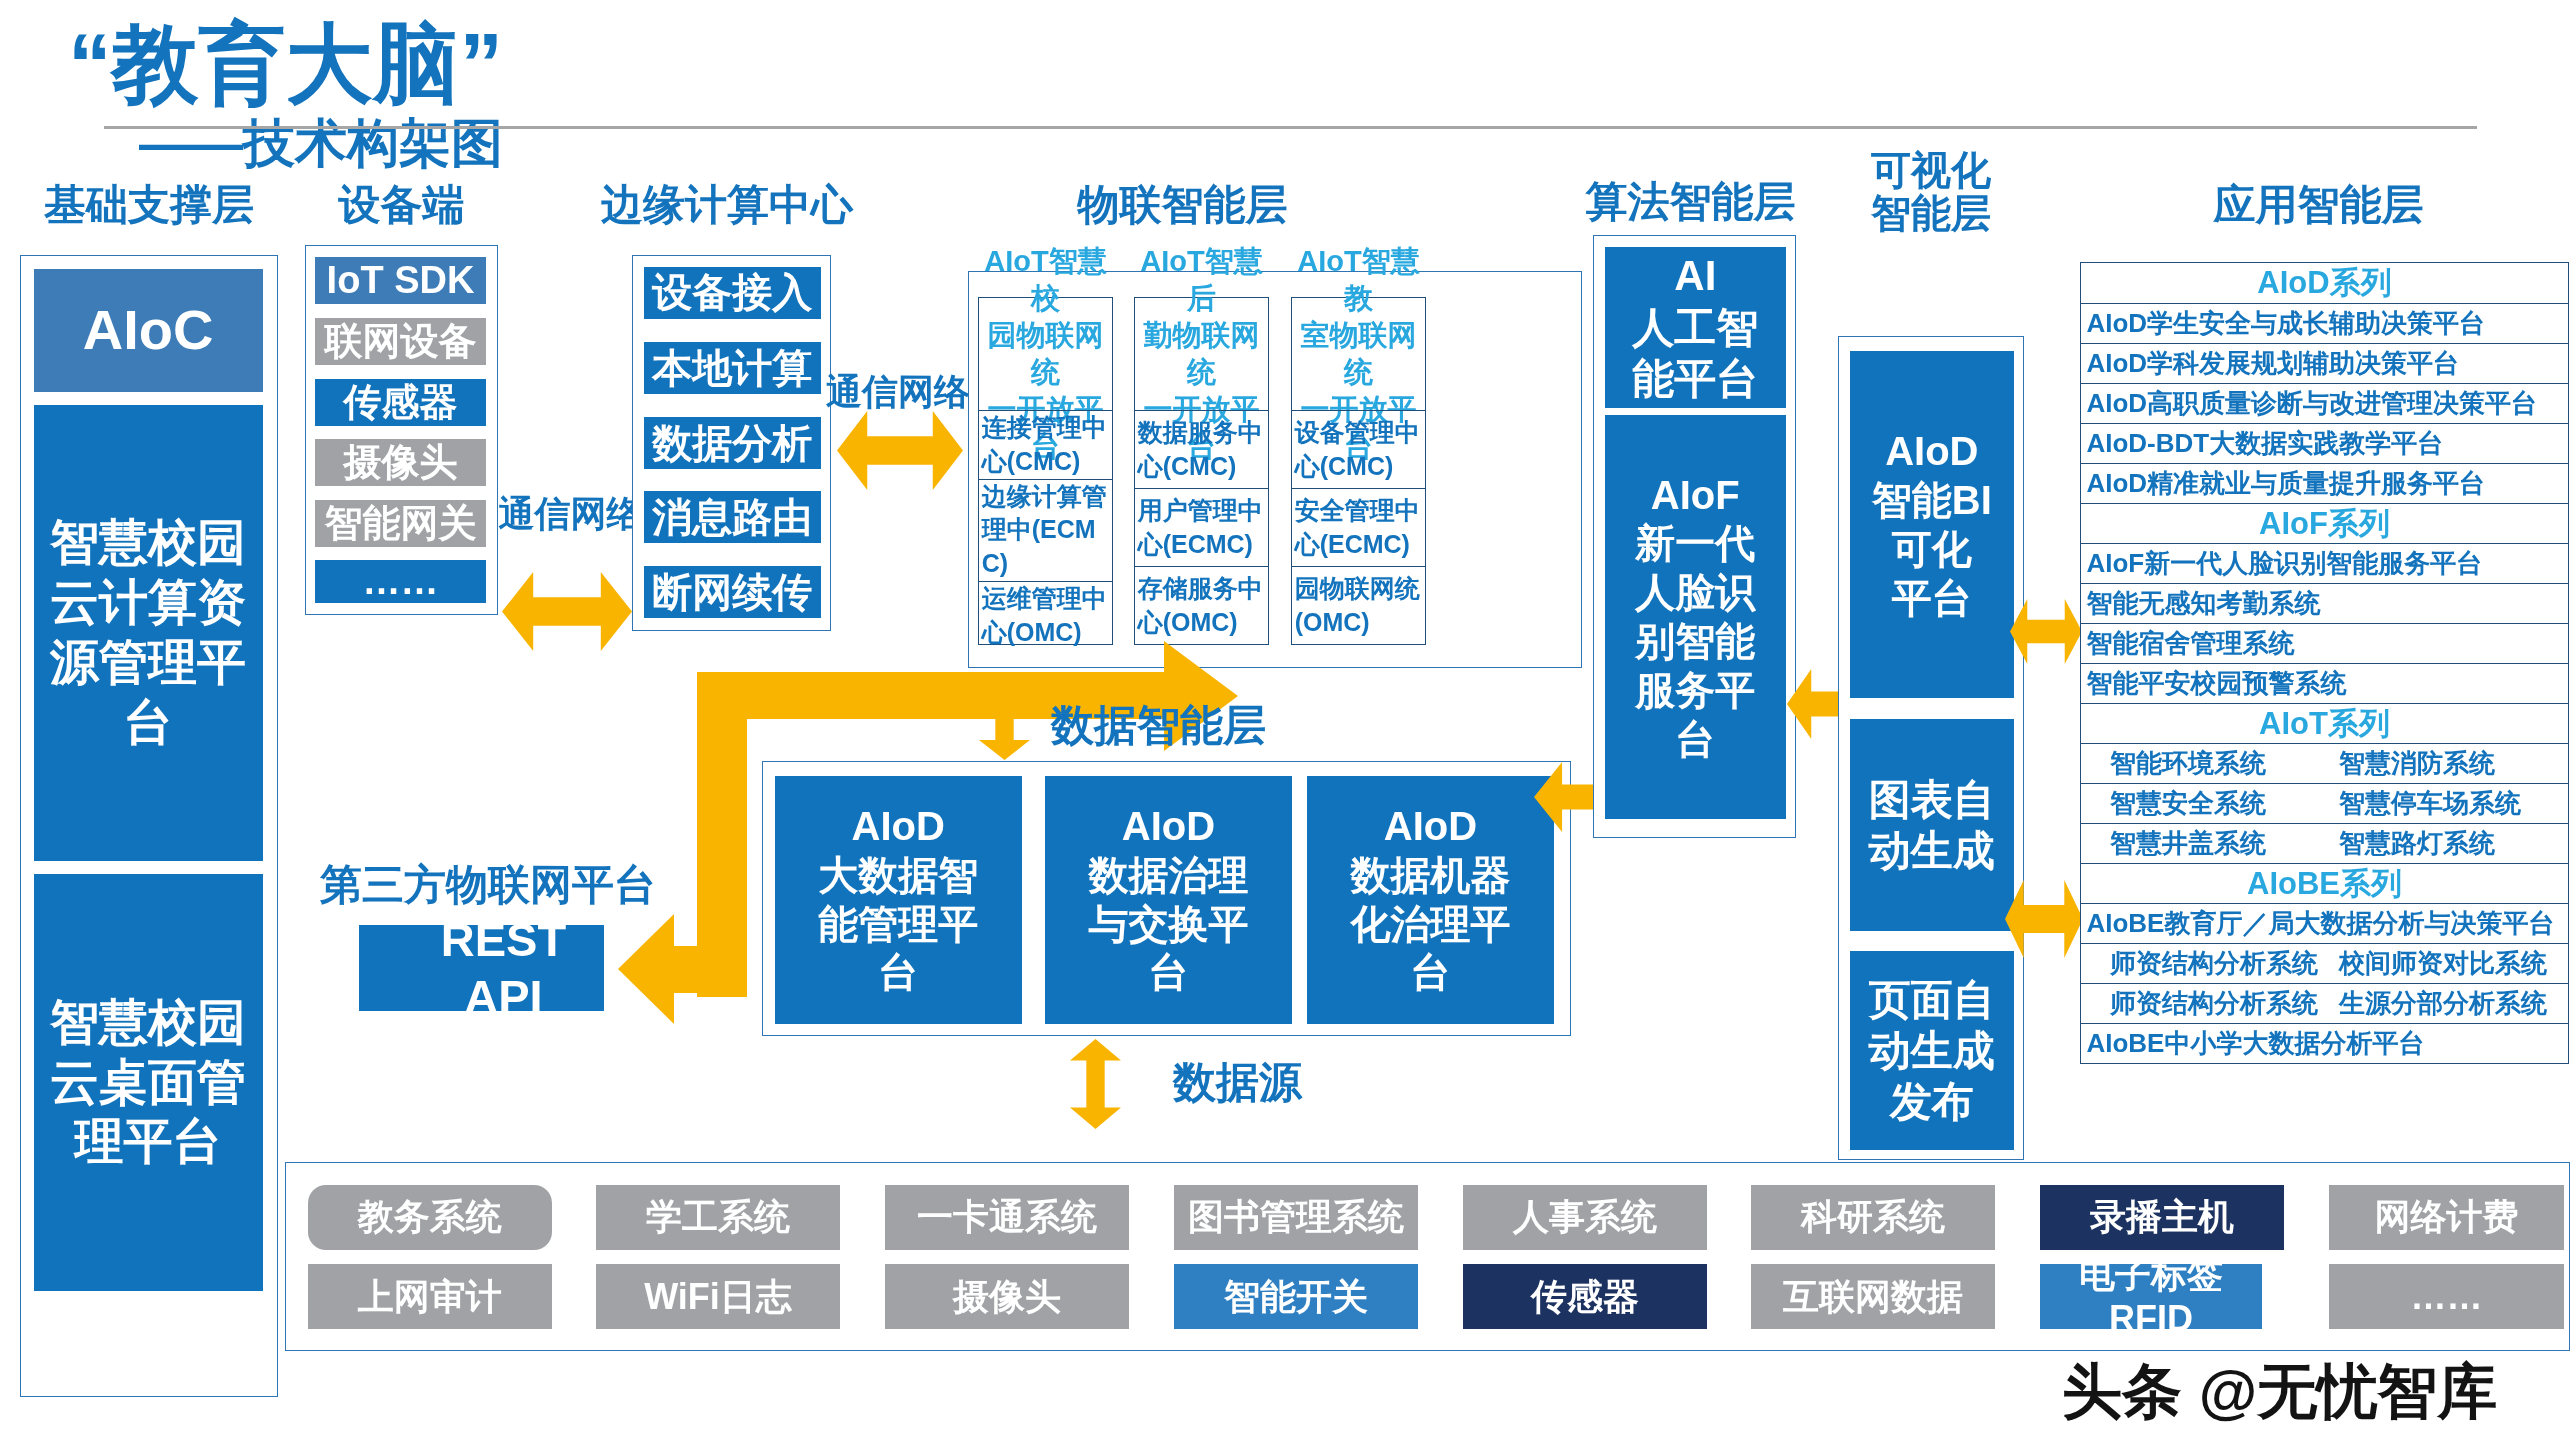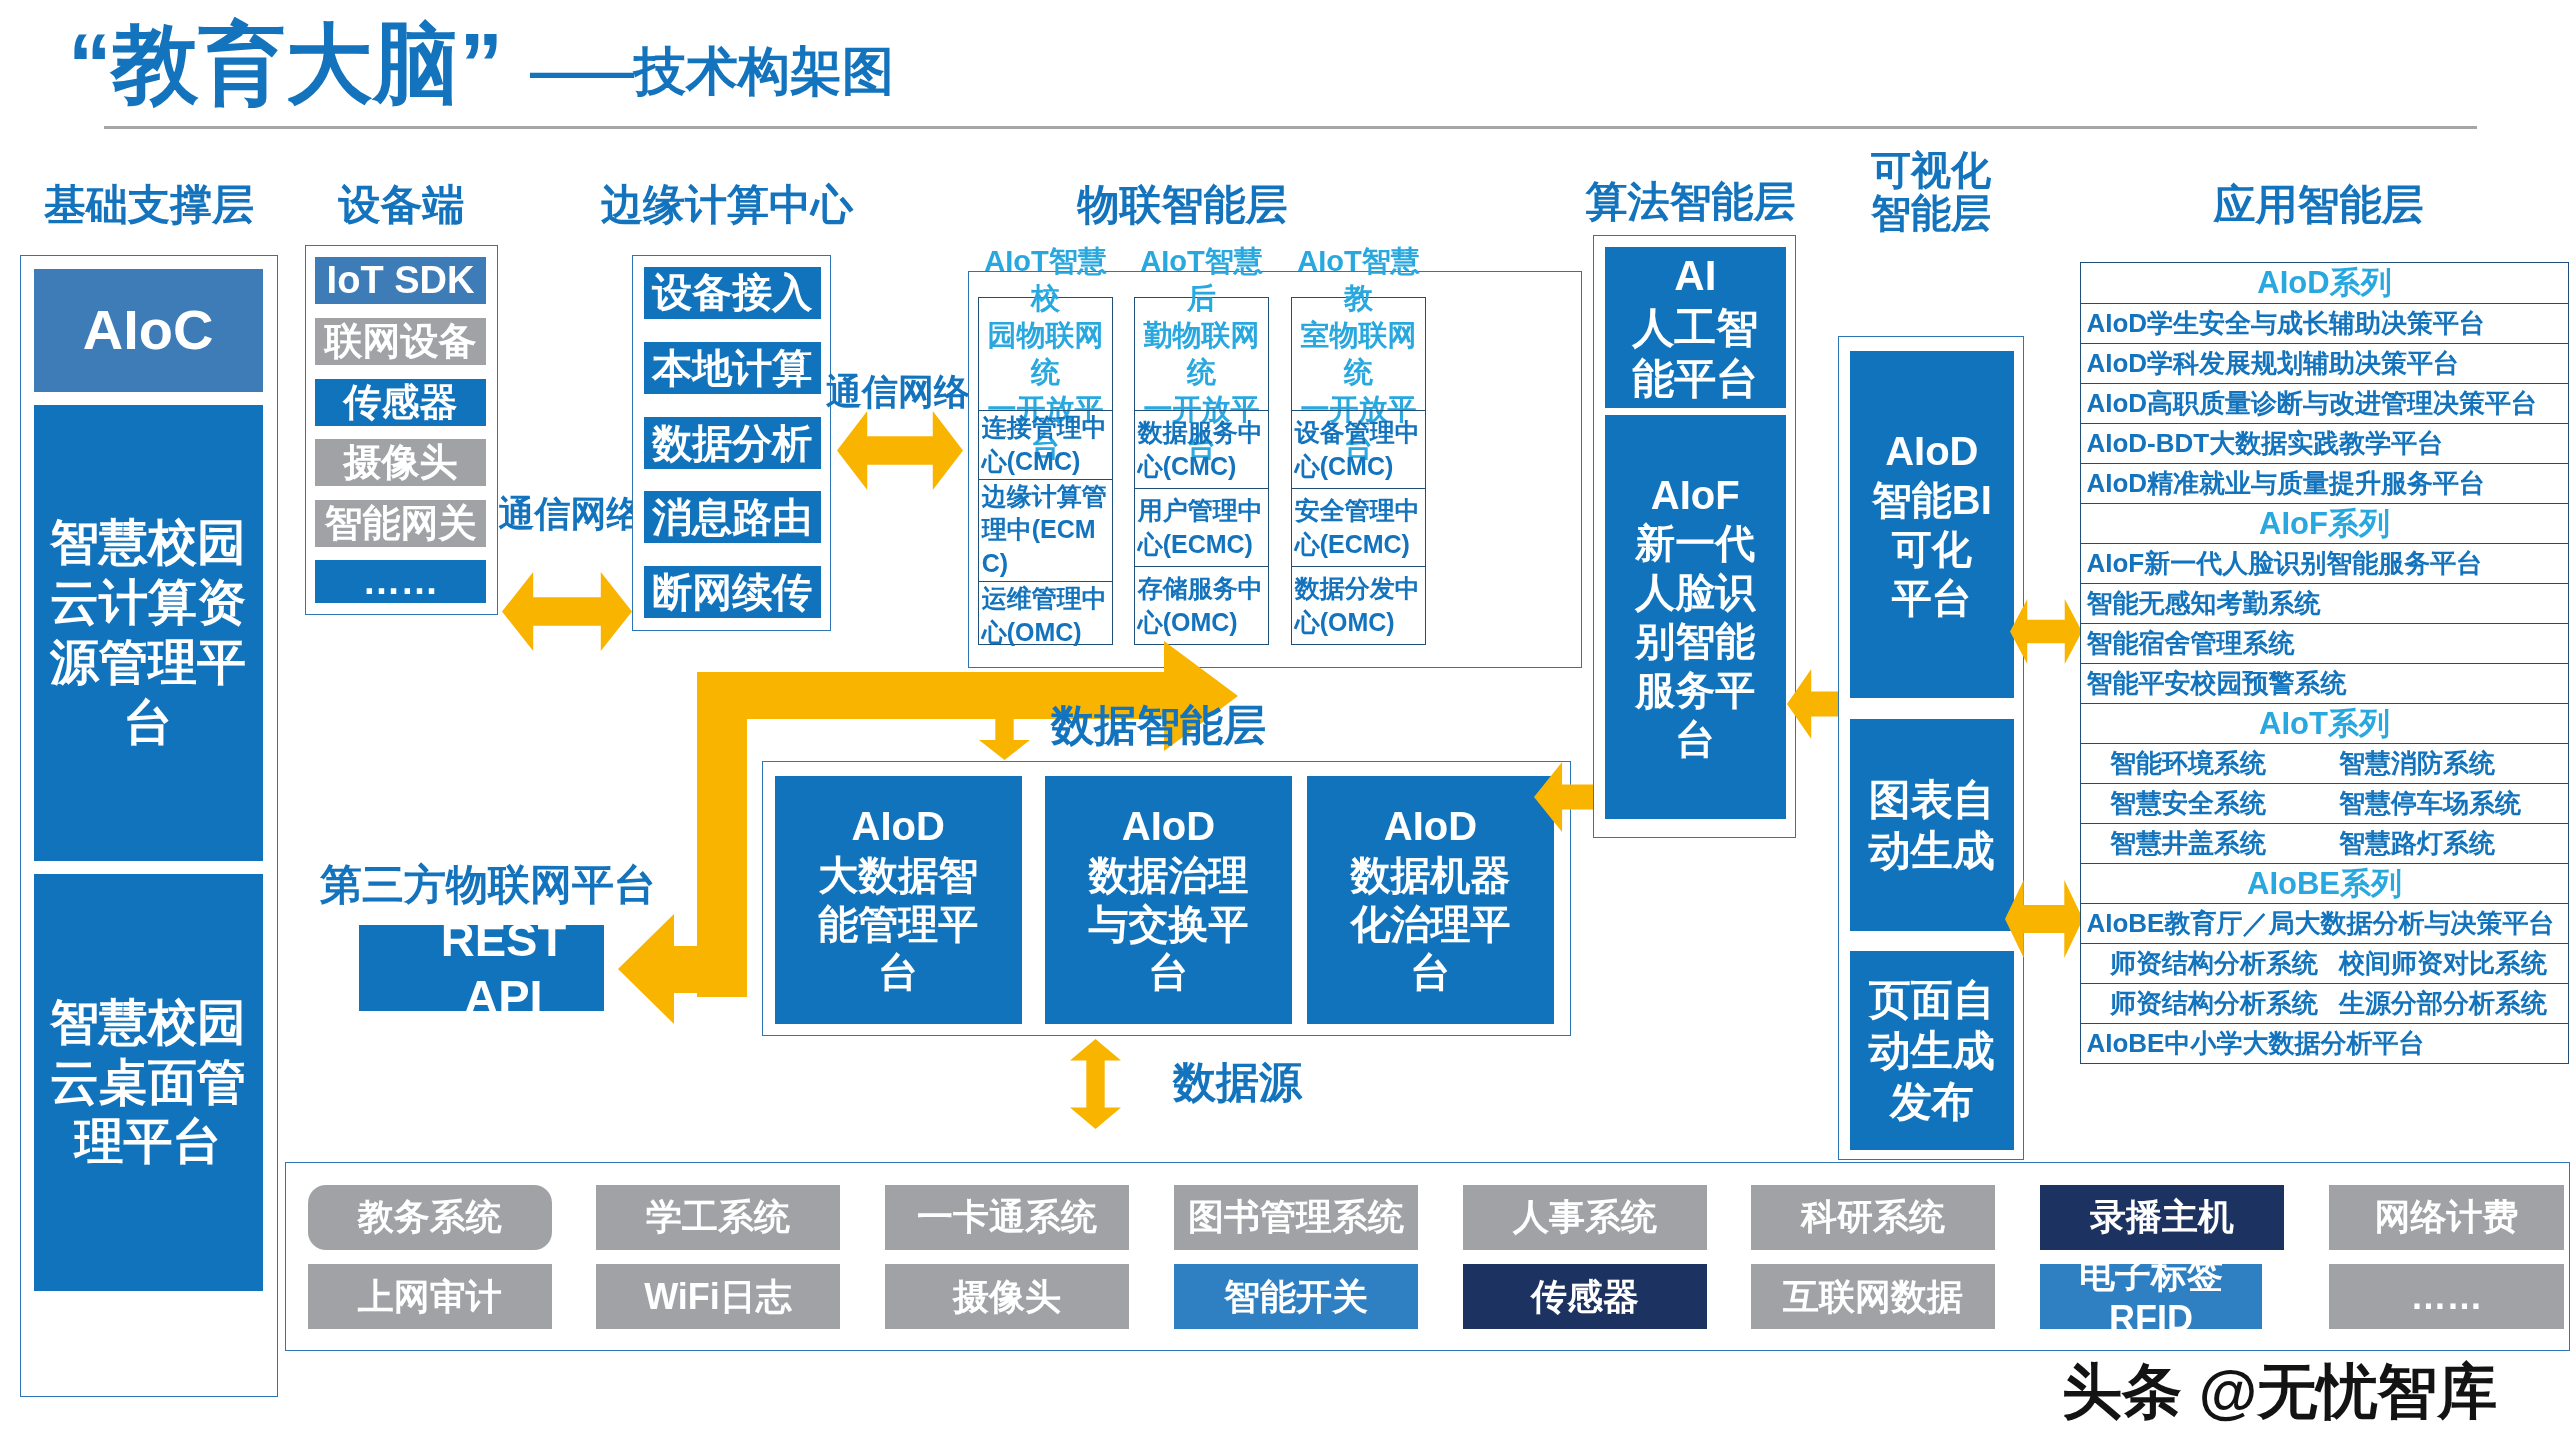--- a/index.html
+++ b/index.html
@@ -31,21 +31,21 @@
   .row.pair .pl{padding-left:29px;width:50%;}
   .row.pair .pr{width:50%;}
   .lbl{color:#1373BC;font-weight:bold;}
   .wm{color:#131313;font-weight:800;text-shadow:1.8px 1.8px 0 #fff,-0.9px -0.9px 0 #fff;}
 </style>
 </head>
 <body>
 
 <div class="canvas">
 
-  <div class="abs" style="left:68px;top:16px;display:flex;align-items:flex-end;">
+  <div class="abs" style="left:68px;top:16px;display:flex;align-items:flex-end;flex-direction:column;">
     <span style="font-size:87px;font-weight:800;color:#1373BC;line-height:1.1;">“教育大脑”</span>
     <span style="font-size:52px;font-weight:800;color:#1373BC;line-height:1.2;padding-bottom:9px;margin-left:27px;">——技术构架图</span>
   </div>
   <div class="abs" style="left:104px;top:126px;width:2373px;height:2.7px;background:#A6A6A6;"></div>
 
   <div class="abs hdr" style="left:20px;top:182px;width:258px;font-size:42px;">基础支撑层</div>
   <div class="abs hdr" style="left:305px;top:182px;width:193px;font-size:42px;">设备端</div>
   <div class="abs hdr" style="left:596px;top:182px;width:262px;font-size:42px;">边缘计算中心</div>
   <div class="abs hdr" style="left:1047px;top:182px;width:271px;font-size:42px;">物联智能层</div>
   <div class="abs hdr" style="left:1582px;top:179px;width:217px;font-size:42px;">算法智能层</div>
@@ -98,21 +98,21 @@
       <div class="iotc">数据服务中心(CMC)</div>
       <div class="iotc">用户管理中心(ECMC)</div>
       <div class="iotc">存储服务中心(OMC)</div>
     </div>
     <div class="abs iotbox" style="left:322px;top:25px;width:135px;height:348px;">
       <div class="iott pre">AIoT智慧教
 室物联网统
 一开放平台</div>
       <div class="iotc">设备管理中心(CMC)</div>
       <div class="iotc">安全管理中心(ECMC)</div>
-      <div class="iotc">数据分发中心(OMC)</div>
+      <div class="iotc">园物联网统(OMC)</div>
     </div>
   </div>
 
   <div class="abs yel" style="left:697px;top:672px;width:50px;height:325px;"></div>
   <div class="abs yel" style="left:722px;top:672px;width:442px;height:47px;"></div>
   <div class="abs yel tr" style="left:1164px;top:641px;width:74px;height:110px;"></div>
   <div class="abs yel" style="left:672px;top:946px;width:75px;height:47px;"></div>
   <div class="abs yel tl" style="left:618px;top:914px;width:56px;height:110px;"></div>
 
   <div class="abs lbl" style="left:320px;top:857px;width:352px;font-size:42px;">第三方物联网平台</div>

